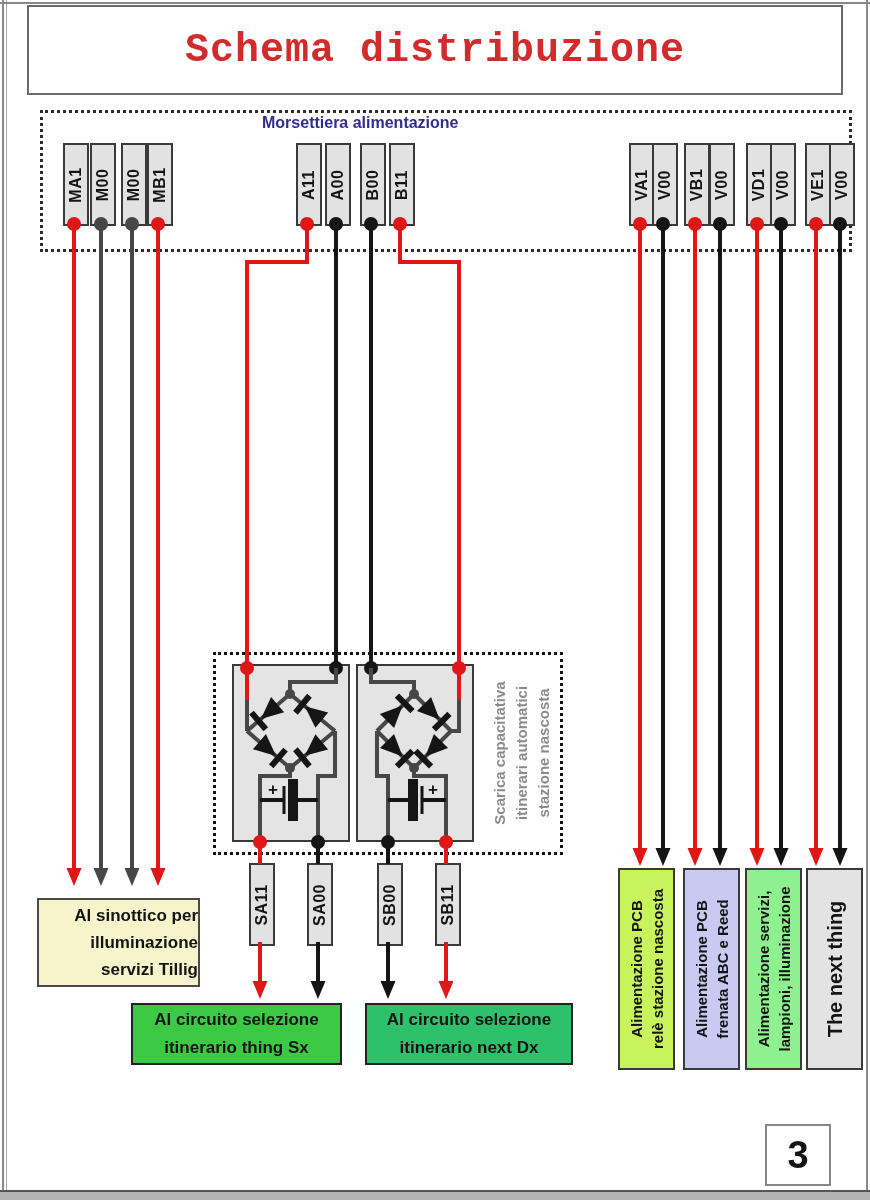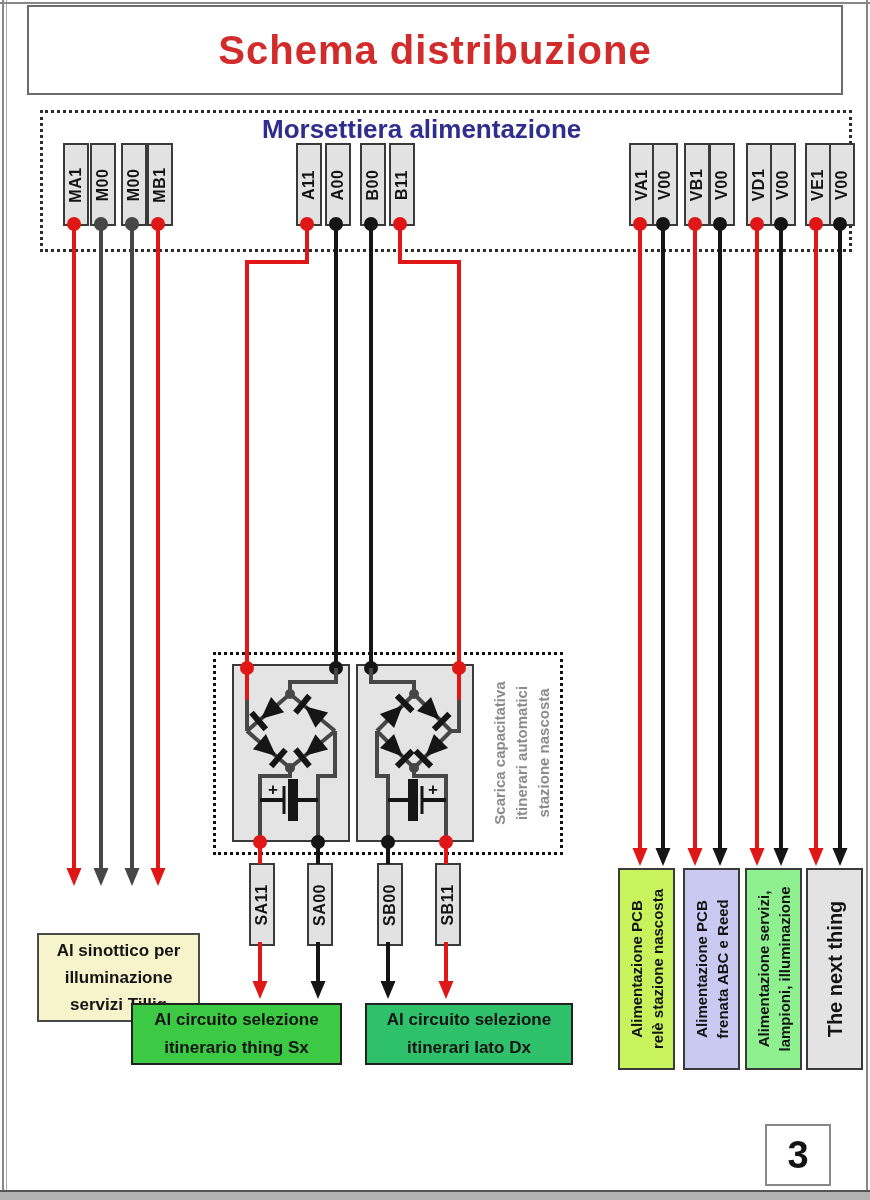--- a/index.html
+++ b/index.html
@@ -12,30 +12,30 @@
   
   .edge { position:absolute; background:#888; }
   .bottom-strip { position:absolute; left:0; width:870px; top:1192px; height:8px; background:#b3b3b3; }
 
   
   .title-box {
     position:absolute; left:27px; top:5px; width:812px; height:86px;
     background:#fff; border:2px solid #6b6b6b;
     display:flex; align-items:center; justify-content:center;
   }
-  .title-text { font-size:40px; font-weight:bold; color:var(--title-red); letter-spacing:1px; }
+  .title-text { font-size:40px; font-weight:bold; color:var(--title-red); letter-spacing:1px;font-family:Liberation Mono, monospace; }
 
   
   .morsettiera-box {
     position:absolute; left:40px; top:110px; width:806px; height:136px;
     border:3px dotted #2c2c2c;
   }
   .morsettiera-title {
     position:absolute; left:262px; top:114px;
-    font-size:26px; font-weight:bold; color:var(--header-indigo);
+    font-size:16px; font-weight:bold; color:var(--header-indigo);
   }
   .circuit-box {
     position:absolute; left:213px; top:652px; width:344px; height:197px;
     border:3px dotted #111;
   }
   .subcircuit {
     position:absolute; top:664px; width:114px; height:174px;
     background:var(--circuit-fill); border:2px solid #3a3a3a;
   }
   .circuit-caption {
@@ -55,22 +55,22 @@
   }
   .terminal .vrot { font-size:16px; color:#141414; letter-spacing:0.5px; }
   .out-terminal { top:863px; }
 
   
   .dest {
     position:absolute; border:2px solid #222;
     display:flex; flex-direction:column; align-items:center; justify-content:center;
     font-weight:bold; color:#141414; text-align:center;
   }
-  .sinottico { left:37px; top:933px; width:159px; height:85px;
-    background:var(--box-sinottico); border-color:#4a4a4a; font-size:17px; line-height:1.6; }
+  .sinottico { left:37px; top:898px; width:159px; height:85px;
+    background:var(--box-sinottico); border-color:#4a4a4a; font-size:17px; line-height:1.6;align-items:flex-end; }
   .sx { left:131px; top:1003px; width:207px; height:58px; background:var(--box-sx); font-size:17px; line-height:1.65; }
   .dx { left:365px; top:1003px; width:204px; height:58px; background:var(--box-dx); font-size:17px; line-height:1.65; }
 
   .vbox { position:absolute; top:868px; width:53px; height:198px; border:2px solid #3a3a3a; }
   .vbox .vrot { font-size:15px; line-height:1.4; color:#141414; }
   .vbox .vrot.large { font-size:20px; }
 
   .page-num-box {
     position:absolute; left:765px; top:1124px; width:62px; height:58px;
     border:2px solid #888; background:#fff;
@@ -180,21 +180,21 @@
   <div>Al sinottico per</div>
   <div>illuminazione</div>
   <div>servizi Tillig</div>
 </div>
 <div class="dest sx">
   <div>Al circuito selezione</div>
   <div>itinerario thing Sx</div>
 </div>
 <div class="dest dx">
   <div>Al circuito selezione</div>
-  <div>itinerari lato Dx</div>
+  <div>itinerario next Dx</div>
 </div>
 
 <div class="vbox" style="left:618px; background:var(--box-pcb-rele)">
   <div class="vrot">
     <div>Alimentazione PCB</div>
     <div>relè stazione nascosta</div>
   </div>
 </div>
 <div class="vbox" style="left:683px; background:var(--box-pcb-frenata)">
   <div class="vrot">

